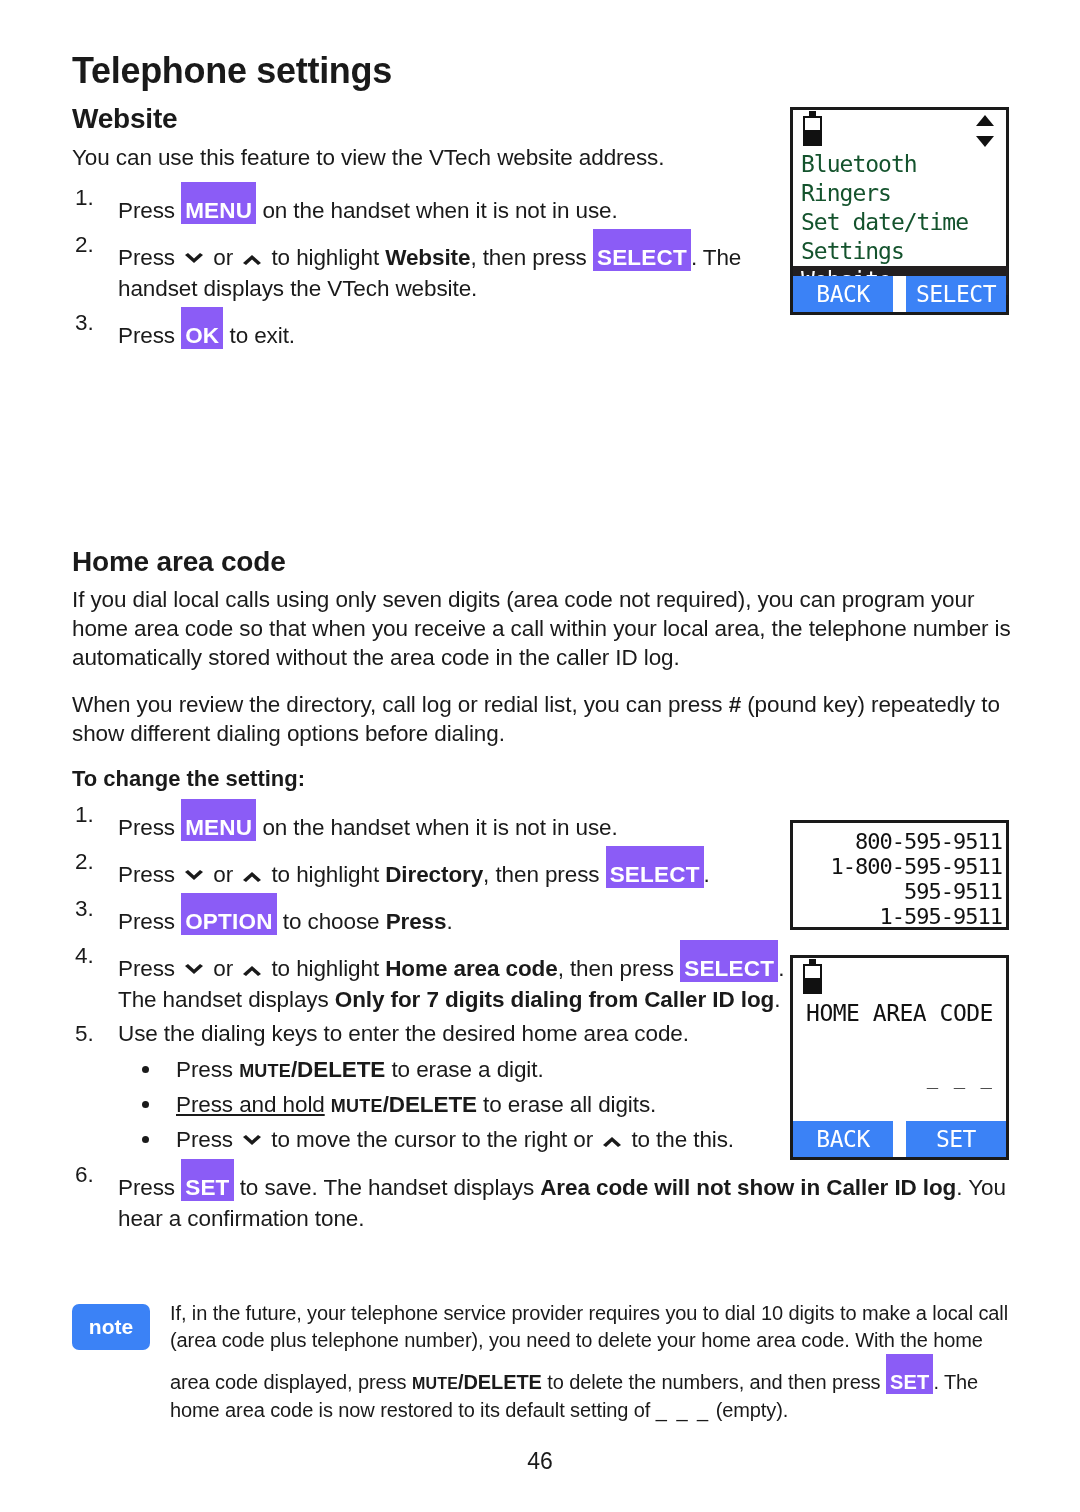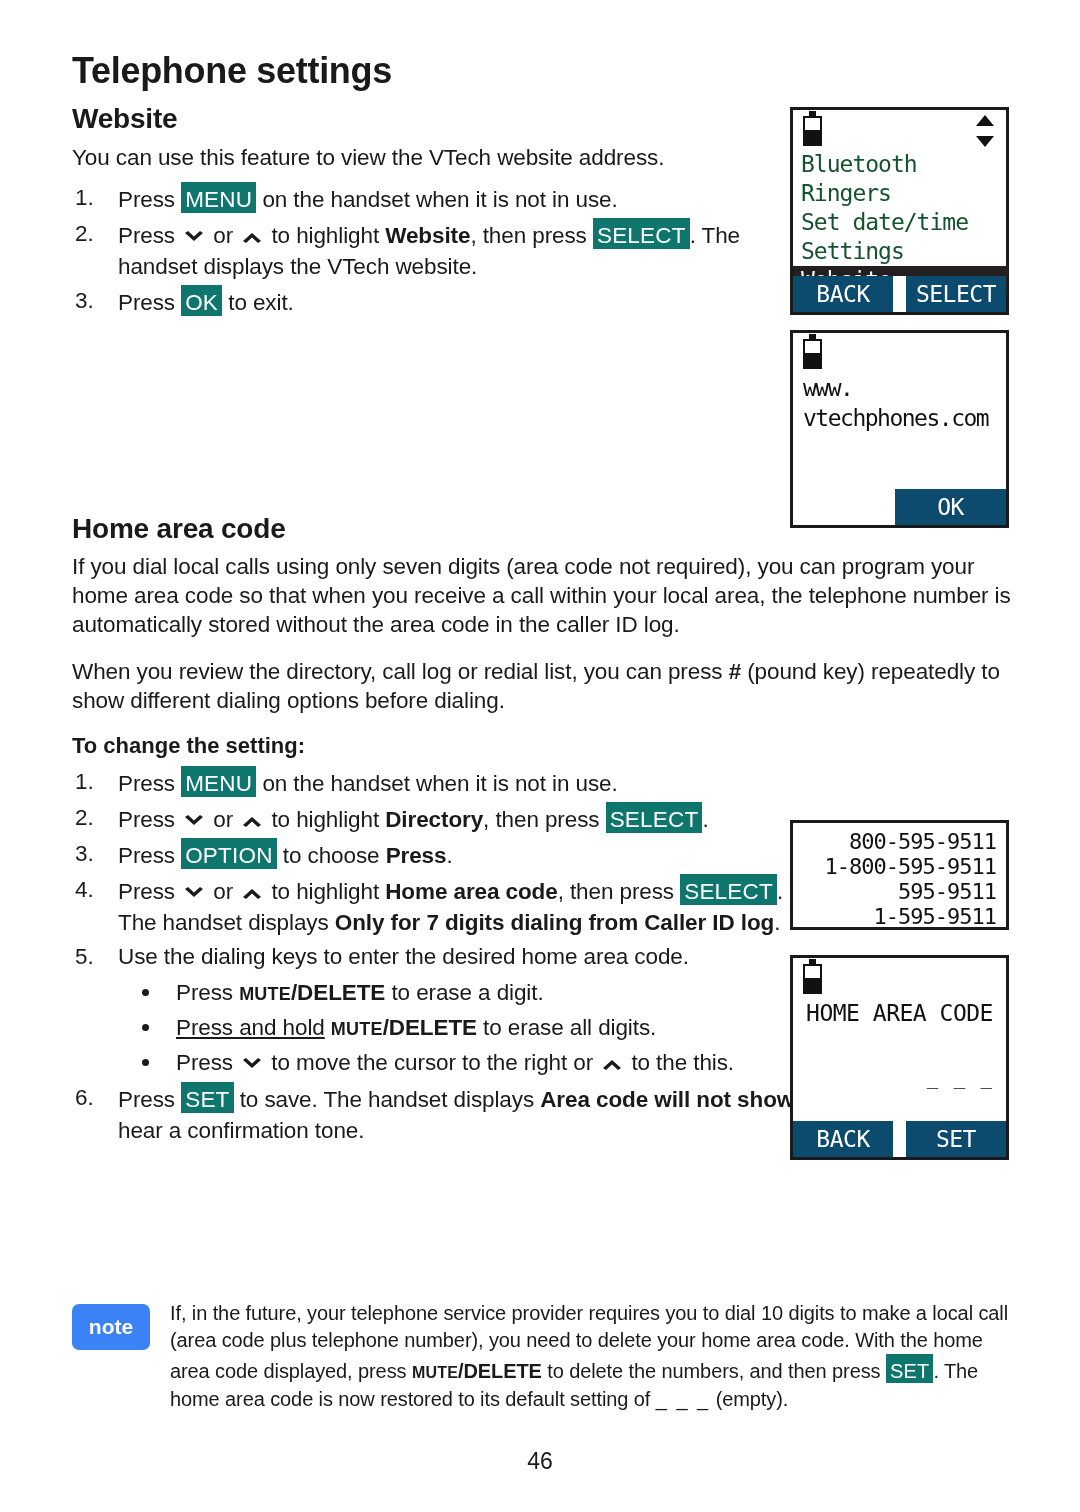--- a/index.html
+++ b/index.html
@@ -109,24 +109,24 @@
   .b { font-weight: bold; }
   .u { text-decoration: underline; text-align: right; }
   .smallcaps {
     font-weight: bold;
     font-size: 0.80em;
     letter-spacing: 0.2px;
   }
   
   .key {
     display: inline-block;
-    background: #0f766e;
+    background: #8b5cf6;
     color: #ffffff;
-    font-weight: normal;
-    padding: 7px 4px 2px 4px;
+    font-weight: bold;
+    padding: 18px 4px 2px 4px;
     line-height: 1;
     letter-spacing: 0.2px;
     vertical-align: baseline;
   }
   
   .chev {
     display: inline-block;
     width: 22px;
     height: 14px;
     position: relative;
@@ -261,21 +261,21 @@
   
   .softkeys {
     position: absolute;
     left: 0;
     bottom: 0;
     width: 100%;
     height: 36px;
     display: flex;
   }
   .softkeys .sk {
-    background: #0c4a6e;
+    background: #3b82f6;
     color: #ffffff;
     font-size: 23px;
     letter-spacing: -0.5px;
     display: flex;
     align-items: center;
     justify-content: center;
     height: 100%;
     box-sizing: border-box;
   }
   .softkeys .sk.left { flex: 0 0 47%; }
@@ -303,21 +303,21 @@
   }
   #lcd-dial-options {
     left: 790px; top: 812px;
     width: 219px; height: 110px;
     padding: 6px 0;
   }
   #lcd-dial-options .num-row {
     font-size: 22px;
     line-height: 25px;
     text-align: right;
-    padding-right: 10px;
+    padding-right: 4px;
     letter-spacing: -1px;
     color: #111;
     white-space: nowrap;
   }
   #lcd-home-area-code {
     left: 790px; top: 947px;
     width: 219px; height: 205px;
   }
   #lcd-home-area-code .title-line {
     font-size: 23px;
@@ -438,33 +438,20 @@
         <div class="row selected">Website</div>
       </div>
       <div class="softkeys">
         <div class="sk left">BACK</div>
         <div class="sk gap"></div>
         <div class="sk right">SELECT</div>
       </div>
     </div>
   </div>
 
-  <div class="lcd" id="lcd-website-screen">
-    <div class="lcd-inner">
-      <div class="lcd-status">
-        <div class="battery"></div>
-      </div>
-      <div class="url">www.</div>
-      <div class="url">vtechphones.com</div>
-      <div class="softkeys">
-        <div class="sk spacer"></div>
-        <div class="sk full-right">OK</div>
-      </div>
-    </div>
-  </div>
 
   <div class="lcd" id="lcd-dial-options">
     <div class="lcd-inner">
       <div class="num-row">800-595-9511</div>
       <div class="num-row">1-800-595-9511</div>
       <div class="num-row">595-9511</div>
       <div class="num-row">1-595-9511</div>
     </div>
   </div>
 

